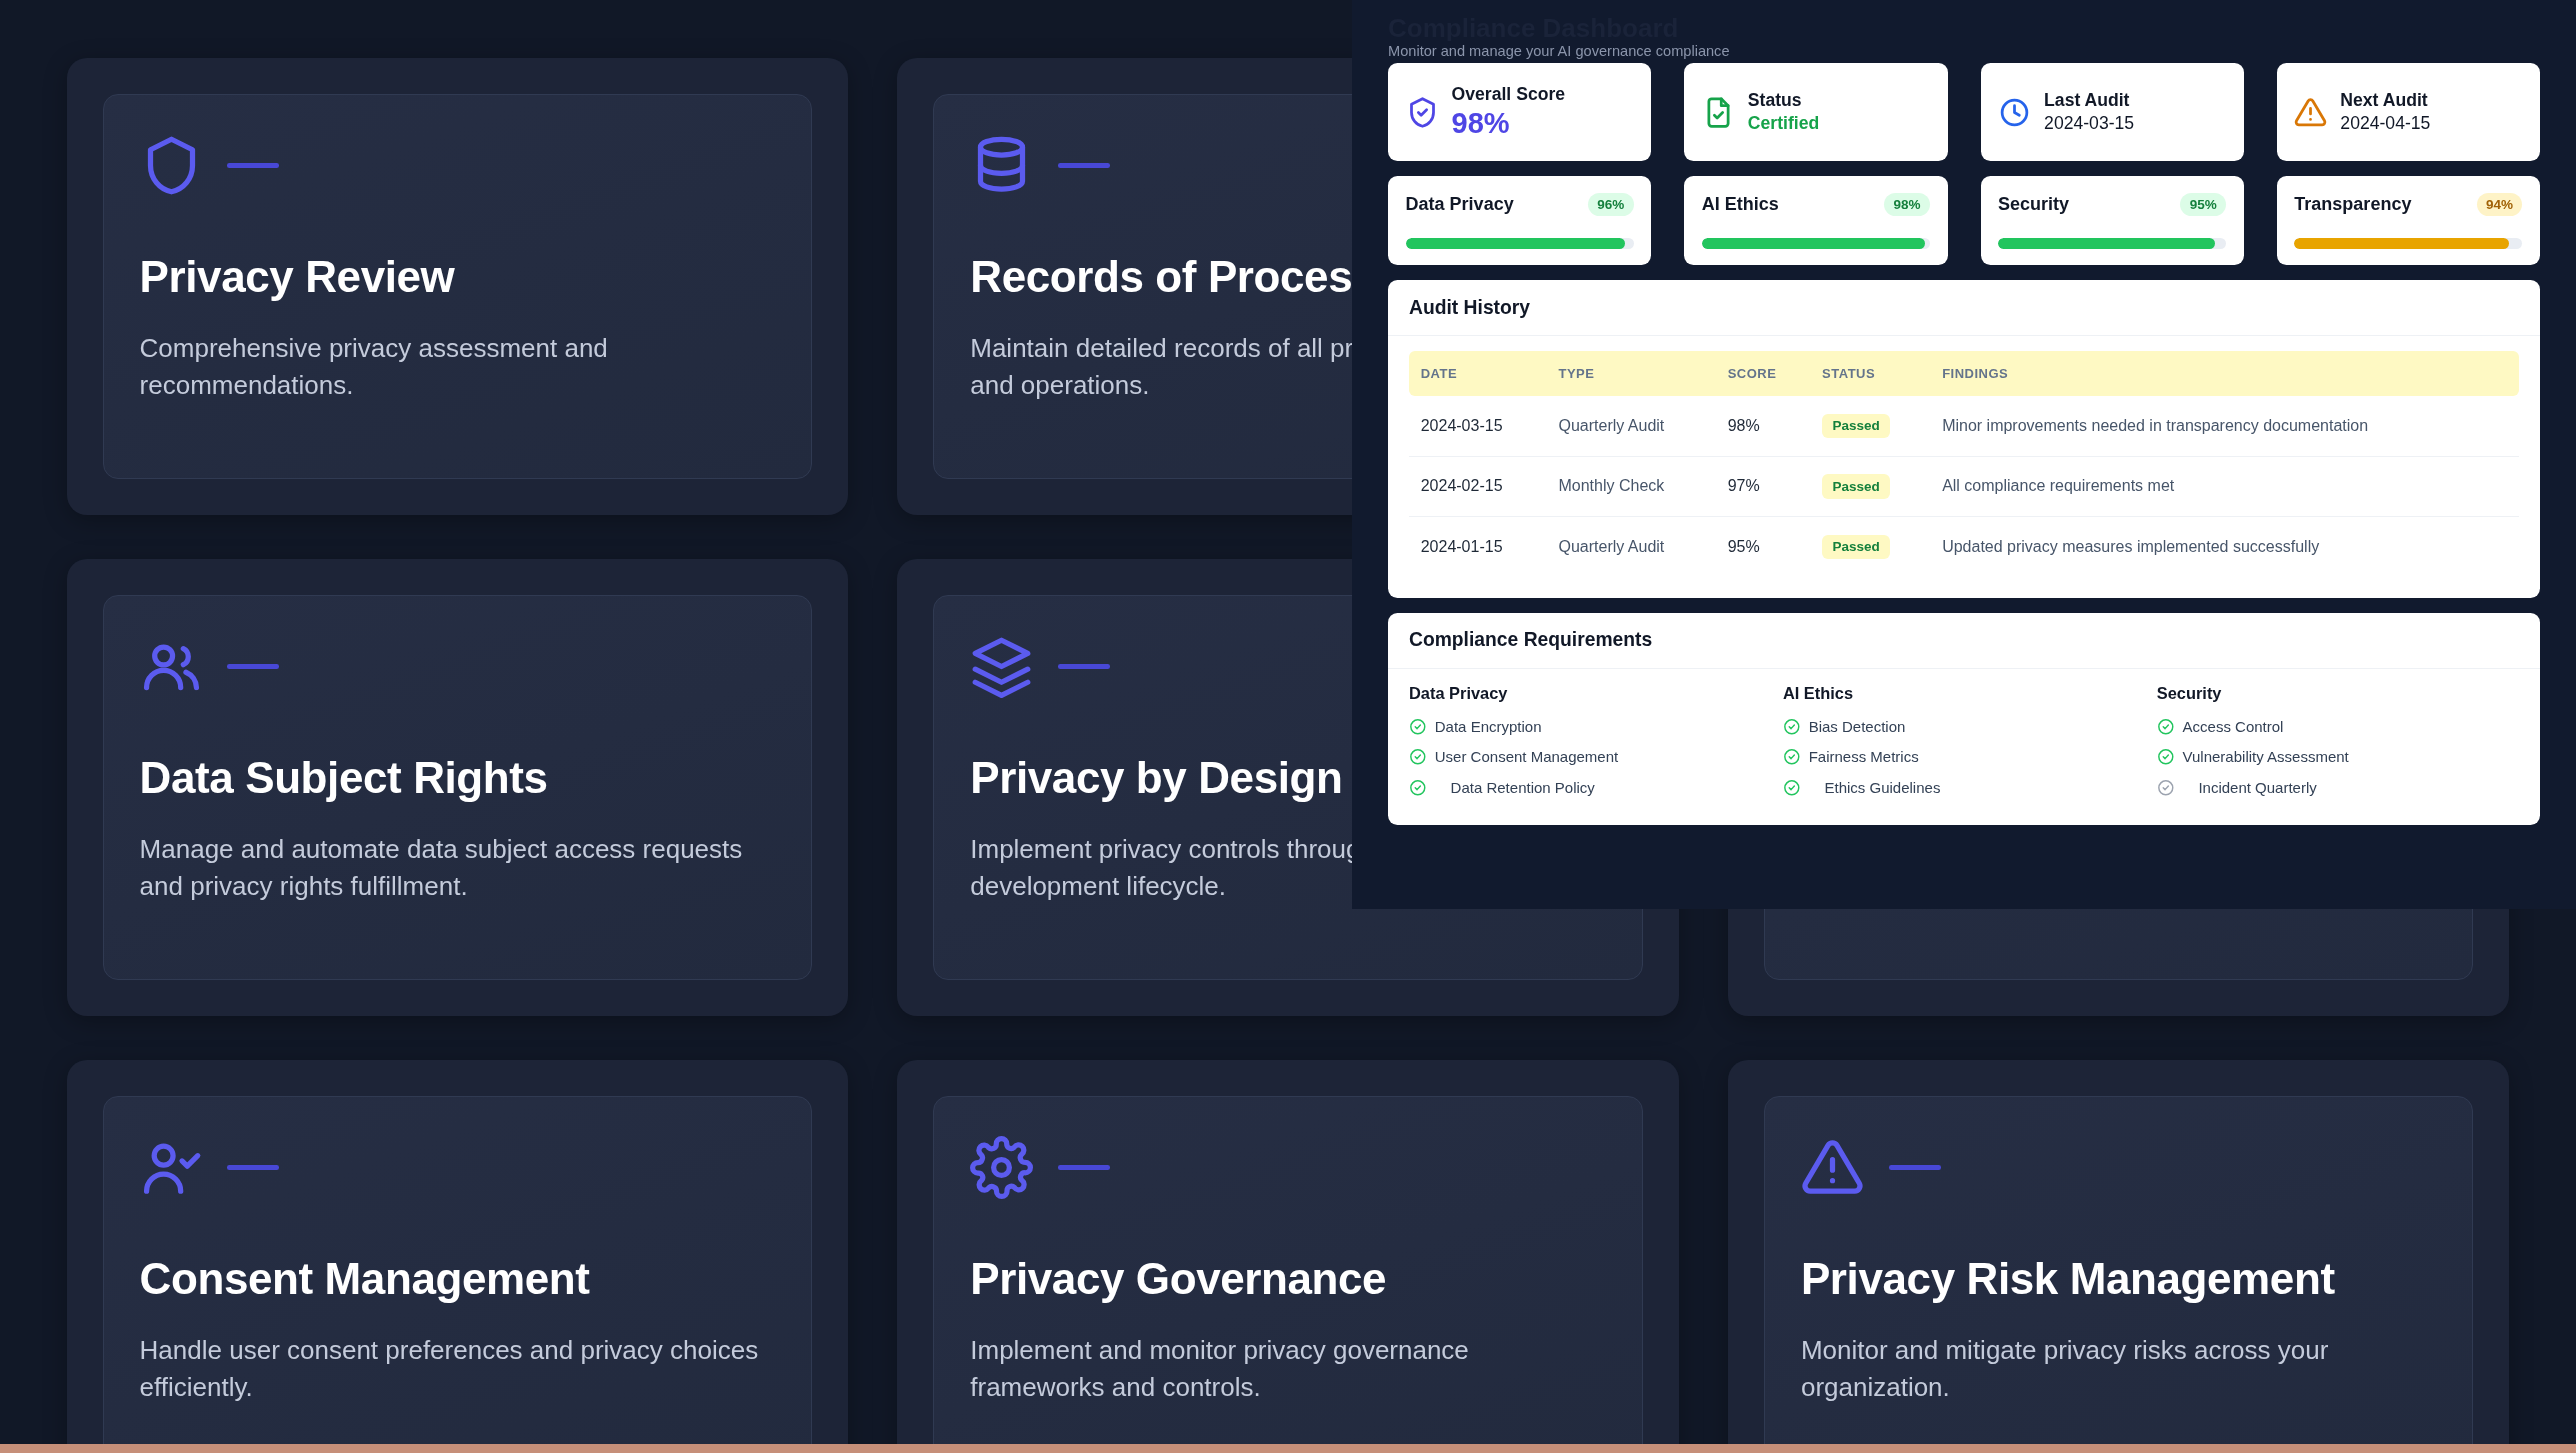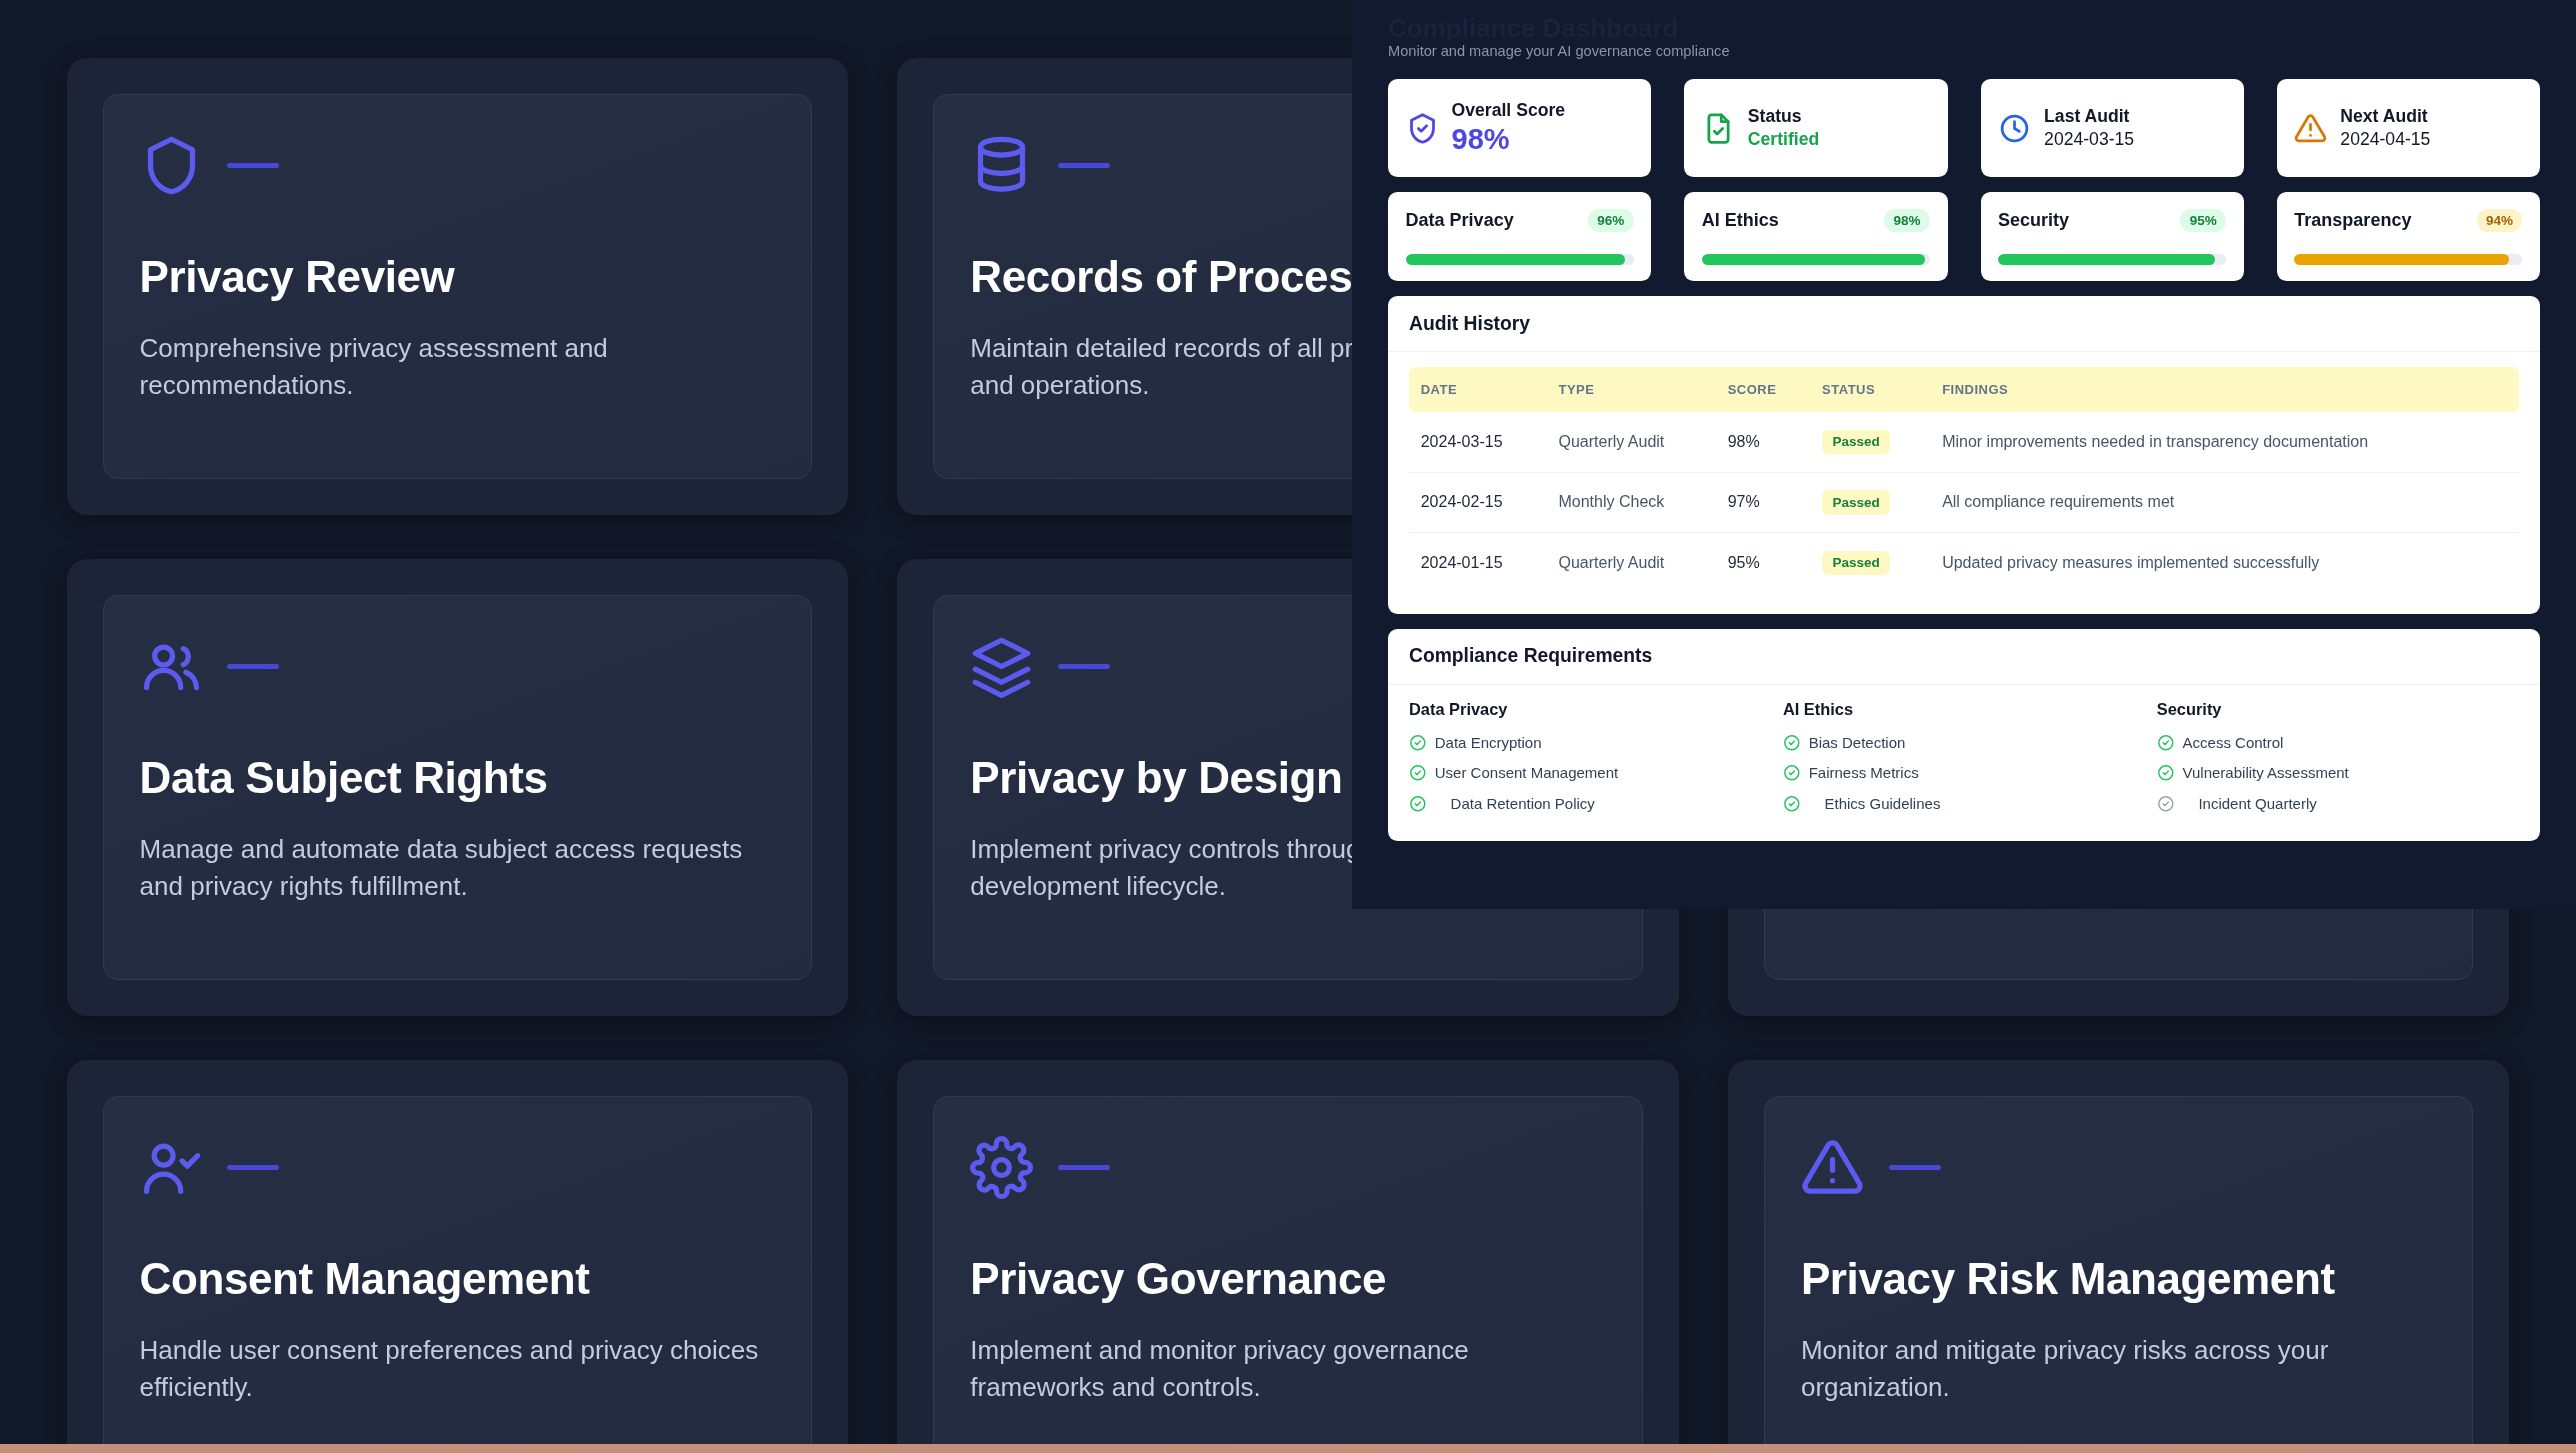--- a/index.html
+++ b/index.html
@@ -56,21 +56,21 @@
     position: absolute; top: 0; left: 1352px;
     width: 1224px; height: 909px;
     background: #111a2e;
     padding: 15px 36px 0 36px;
     overflow: hidden;
   }
   .ov-title {
     font-size: 26px; font-weight: 700; color: #1a2339; line-height: 1;
     margin-bottom: 2.3px; white-space: nowrap; overflow: hidden;
   }
-  .ov-sub { font-size: 14.6px; color: #8b95ab; margin-bottom: 20px; }
+  .ov-sub { font-size: 14.6px; color: #8b95ab; margin-bottom: 4px; }
 
   .row4 { display: grid; grid-template-columns: repeat(4, 1fr); gap: 33px; }
 
   .wcard { background: #fff; border-radius: 9.4px; }
 
   
   .sum-card { display: flex; align-items: center; gap: 13px; padding: 16.4px 17.6px; height: 98px; }
   .sum-ic { width: 33px; height: 33px; flex: 0 0 auto; }
   .sum-ic svg { width: 100%; height: 100%; display: block; }
   .sum-txt { display: flex; flex-direction: column; gap: 3.5px; min-width: 0; }

